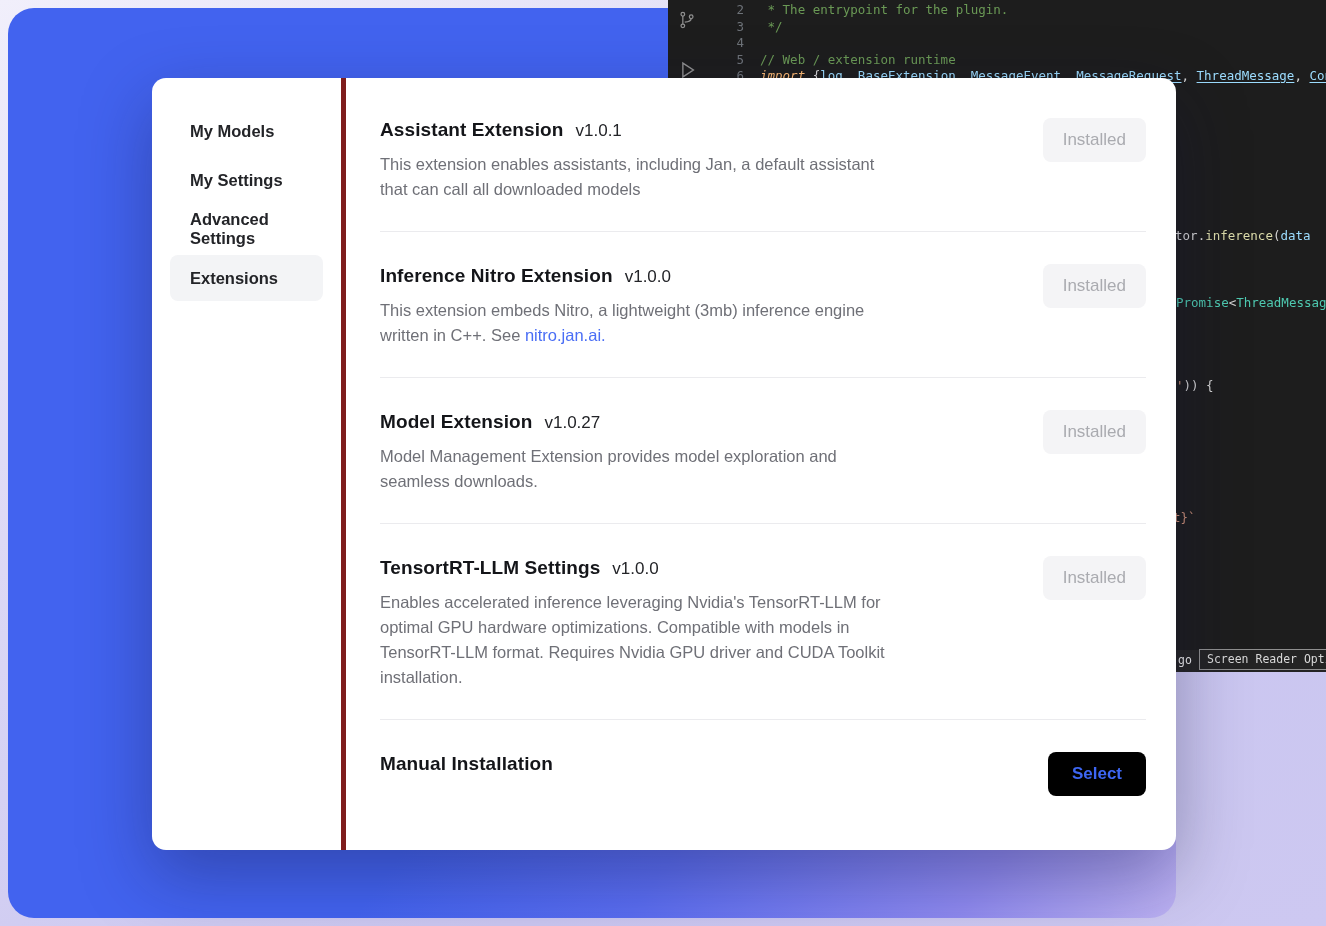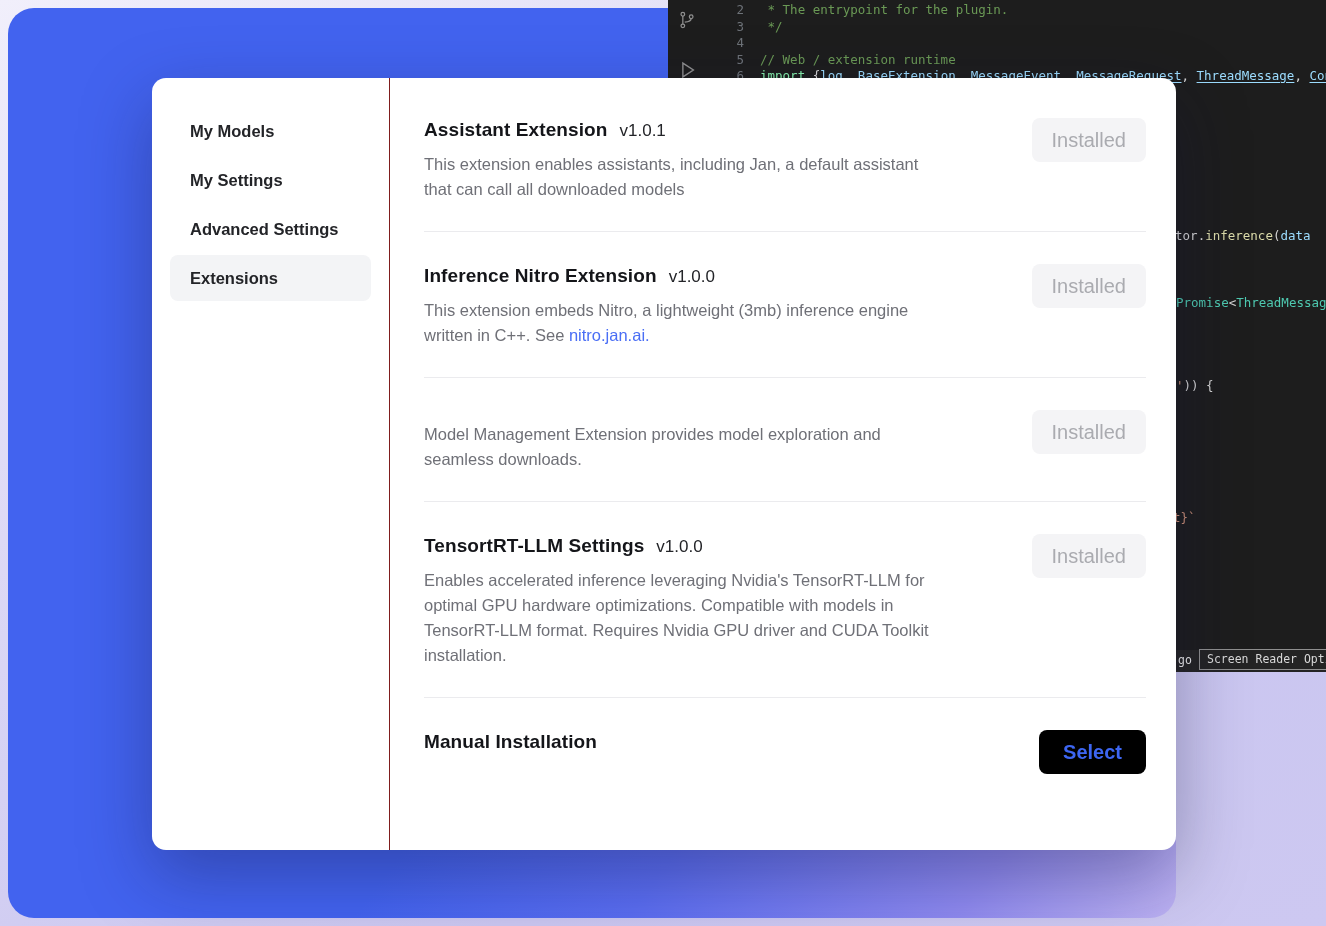--- a/index.html
+++ b/index.html
@@ -13,55 +13,55 @@
 
   
   .editor{position:absolute;left:668px;top:0;width:658px;height:672px;background:#1d1d1d;
     font-family:"DejaVu Sans Mono",monospace;font-size:12.5px;line-height:16.5px;color:#d4d4d4;}
   .activitybar{position:absolute;left:0;top:0;width:38px;height:100%;
     display:flex;flex-direction:column;align-items:center;padding-top:10px;gap:24px;box-sizing:border-box;}
   .code{position:absolute;left:38px;top:2px;right:0;overflow:hidden;}
   .cl{display:flex;white-space:pre;height:16.5px;}
   .ln{width:38px;text-align:right;padding-right:16px;color:#6d7278;flex:none;}
   .c-com{color:#6a9955;}
-  .c-kw{color:#86efac;}
+  .c-kw{color:#fdba74;font-style:italic;}
   .c-id{color:#9cdcfe;text-decoration:underline;text-underline-offset:2px;}
   .c-var{color:#9cdcfe;}
   .c-pl{color:#d4d4d4;}
   .c-ty{color:#4ec9b0;}
   .c-fn{color:#dcdcaa;}
   .c-st{color:#ce9178;}
   .frag{position:absolute;white-space:pre;}
   #frag0{left:492px;top:228px;}
   #frag1{left:508px;top:295px;}
   #frag2{left:508px;top:378px;}
   #frag3{left:505px;top:510px;}
   .statusbar{position:absolute;left:0;bottom:0;width:100%;height:22px;background:#242424;}
   .status-left{position:absolute;left:510px;bottom:4px;font-size:11.5px;color:#ececec;}
   .status-badge{position:absolute;left:531px;bottom:2px;font-size:11.5px;color:#d8d8d8;
     border:1px solid #8f8f8f;padding:1px 7px 2px;white-space:nowrap;}
 
   
   .modal{position:absolute;left:152px;top:78px;width:1024px;height:772px;background:#ffffff;
     border-radius:14px;box-shadow:0 25px 70px rgba(20,20,60,.35);display:flex;overflow:hidden;}
-  .sidebar{width:238px;border-right:1px solid #7f1d1d;padding:30px 18px;box-sizing:border-box;flex:none;}
+  .sidebar{width:194px;border-right:5px solid #7f1d1d;padding:30px 18px;box-sizing:border-box;flex:none;}
   .side-item{height:46px;border-radius:8px;display:flex;align-items:center;padding:0 20px;
     font-size:16.5px;font-weight:600;color:#232428;margin-bottom:3px;cursor:pointer;}
   .side-item.active{background:#f3f4f6;}
 
   .content{flex:1;padding:8px 30px 0 34px;display:flex;flex-direction:column;box-sizing:border-box;}
   .row{display:flex;align-items:flex-start;padding:33px 0 29px;border-bottom:1px solid #ebebee;}
   .row.last{border-bottom:none;}
   .row-text{flex:1;min-width:0;padding-right:24px;}
   .title-line{display:flex;align-items:baseline;gap:12px;}
   .title-line h3{font-size:19px;font-weight:700;color:#141519;margin:0;letter-spacing:.1px;}
   .ver{font-size:17px;font-weight:500;color:#232428;}
   .desc{margin:11px 0 0;font-size:16.5px;line-height:25px;color:#6f7077;white-space:pre-line;max-width:600px;}
   .link{color:#4a6ef5;text-decoration:none;cursor:pointer;}
-  .btn{border:none;border-radius:8px;font-family:inherit;font-size:20px;padding:0 20px;height:44px;
+  .btn{border:none;border-radius:8px;font-family:inherit;font-size:17px;padding:0 20px;height:44px;
     margin-top:-1px;flex:none;}
   .btn.installed{background:#f4f4f6;color:#aaabb0;font-weight:500;}
   .btn.select{background:#000000;color:#3d66f2;font-weight:600;padding:0 24px;cursor:pointer;}
 </style>
 </head>
 <body>
 
 <div class="stage">
 
   <div class="blue-panel"></div>
@@ -132,20 +132,24 @@
             <span class="ver">v1.0.0</span>
           </div>
           <p class="desc"><span>This extension embeds Nitro, a lightweight (3mb) inference engine
 written in C++. See </span><a class="link">nitro.jan.ai.</a></p>
         </div>
         <button class="btn installed">Installed</button>
       </section>
 
       <section class="row">
         <div class="row-text">
+          <div class="title-line">
+            <h3>Model Extension</h3>
+            <span class="ver">v1.0.27</span>
+          </div>
           <p class="desc">Model Management Extension provides model exploration and
 seamless downloads.</p>
         </div>
         <button class="btn installed">Installed</button>
       </section>
 
       <section class="row">
         <div class="row-text">
           <div class="title-line">
             <h3>TensortRT-LLM Settings</h3>

